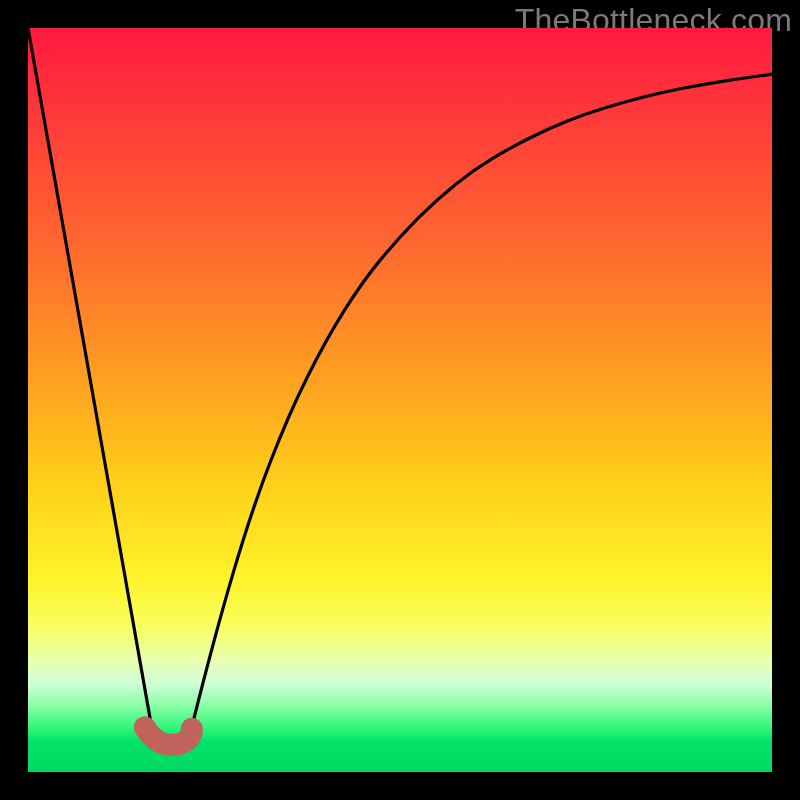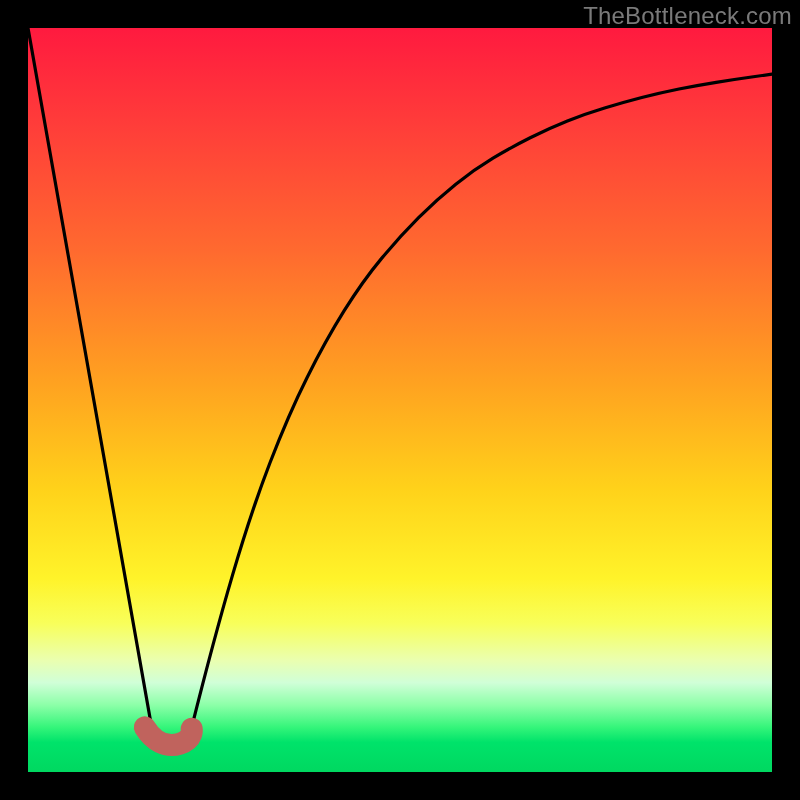--- a/index.html
+++ b/index.html
@@ -37,21 +37,21 @@
       #8cffa8 91%,
       #34f57a 94%,
       #00e36a 96%,
       #00d860 100%);
   }
   .watermark {
     position: absolute;
     top: 2px;
     right: 8px;
     font-family: Arial, Helvetica, sans-serif;
-    font-size: 24px;
+    font-size: 32px;
     color: #7a7a7a;
     letter-spacing: 0.2px;
     user-select: none;
   }
   svg.curve {
     position: absolute;
     left: 0;
     top: 0;
     width: 744px;
     height: 744px;

